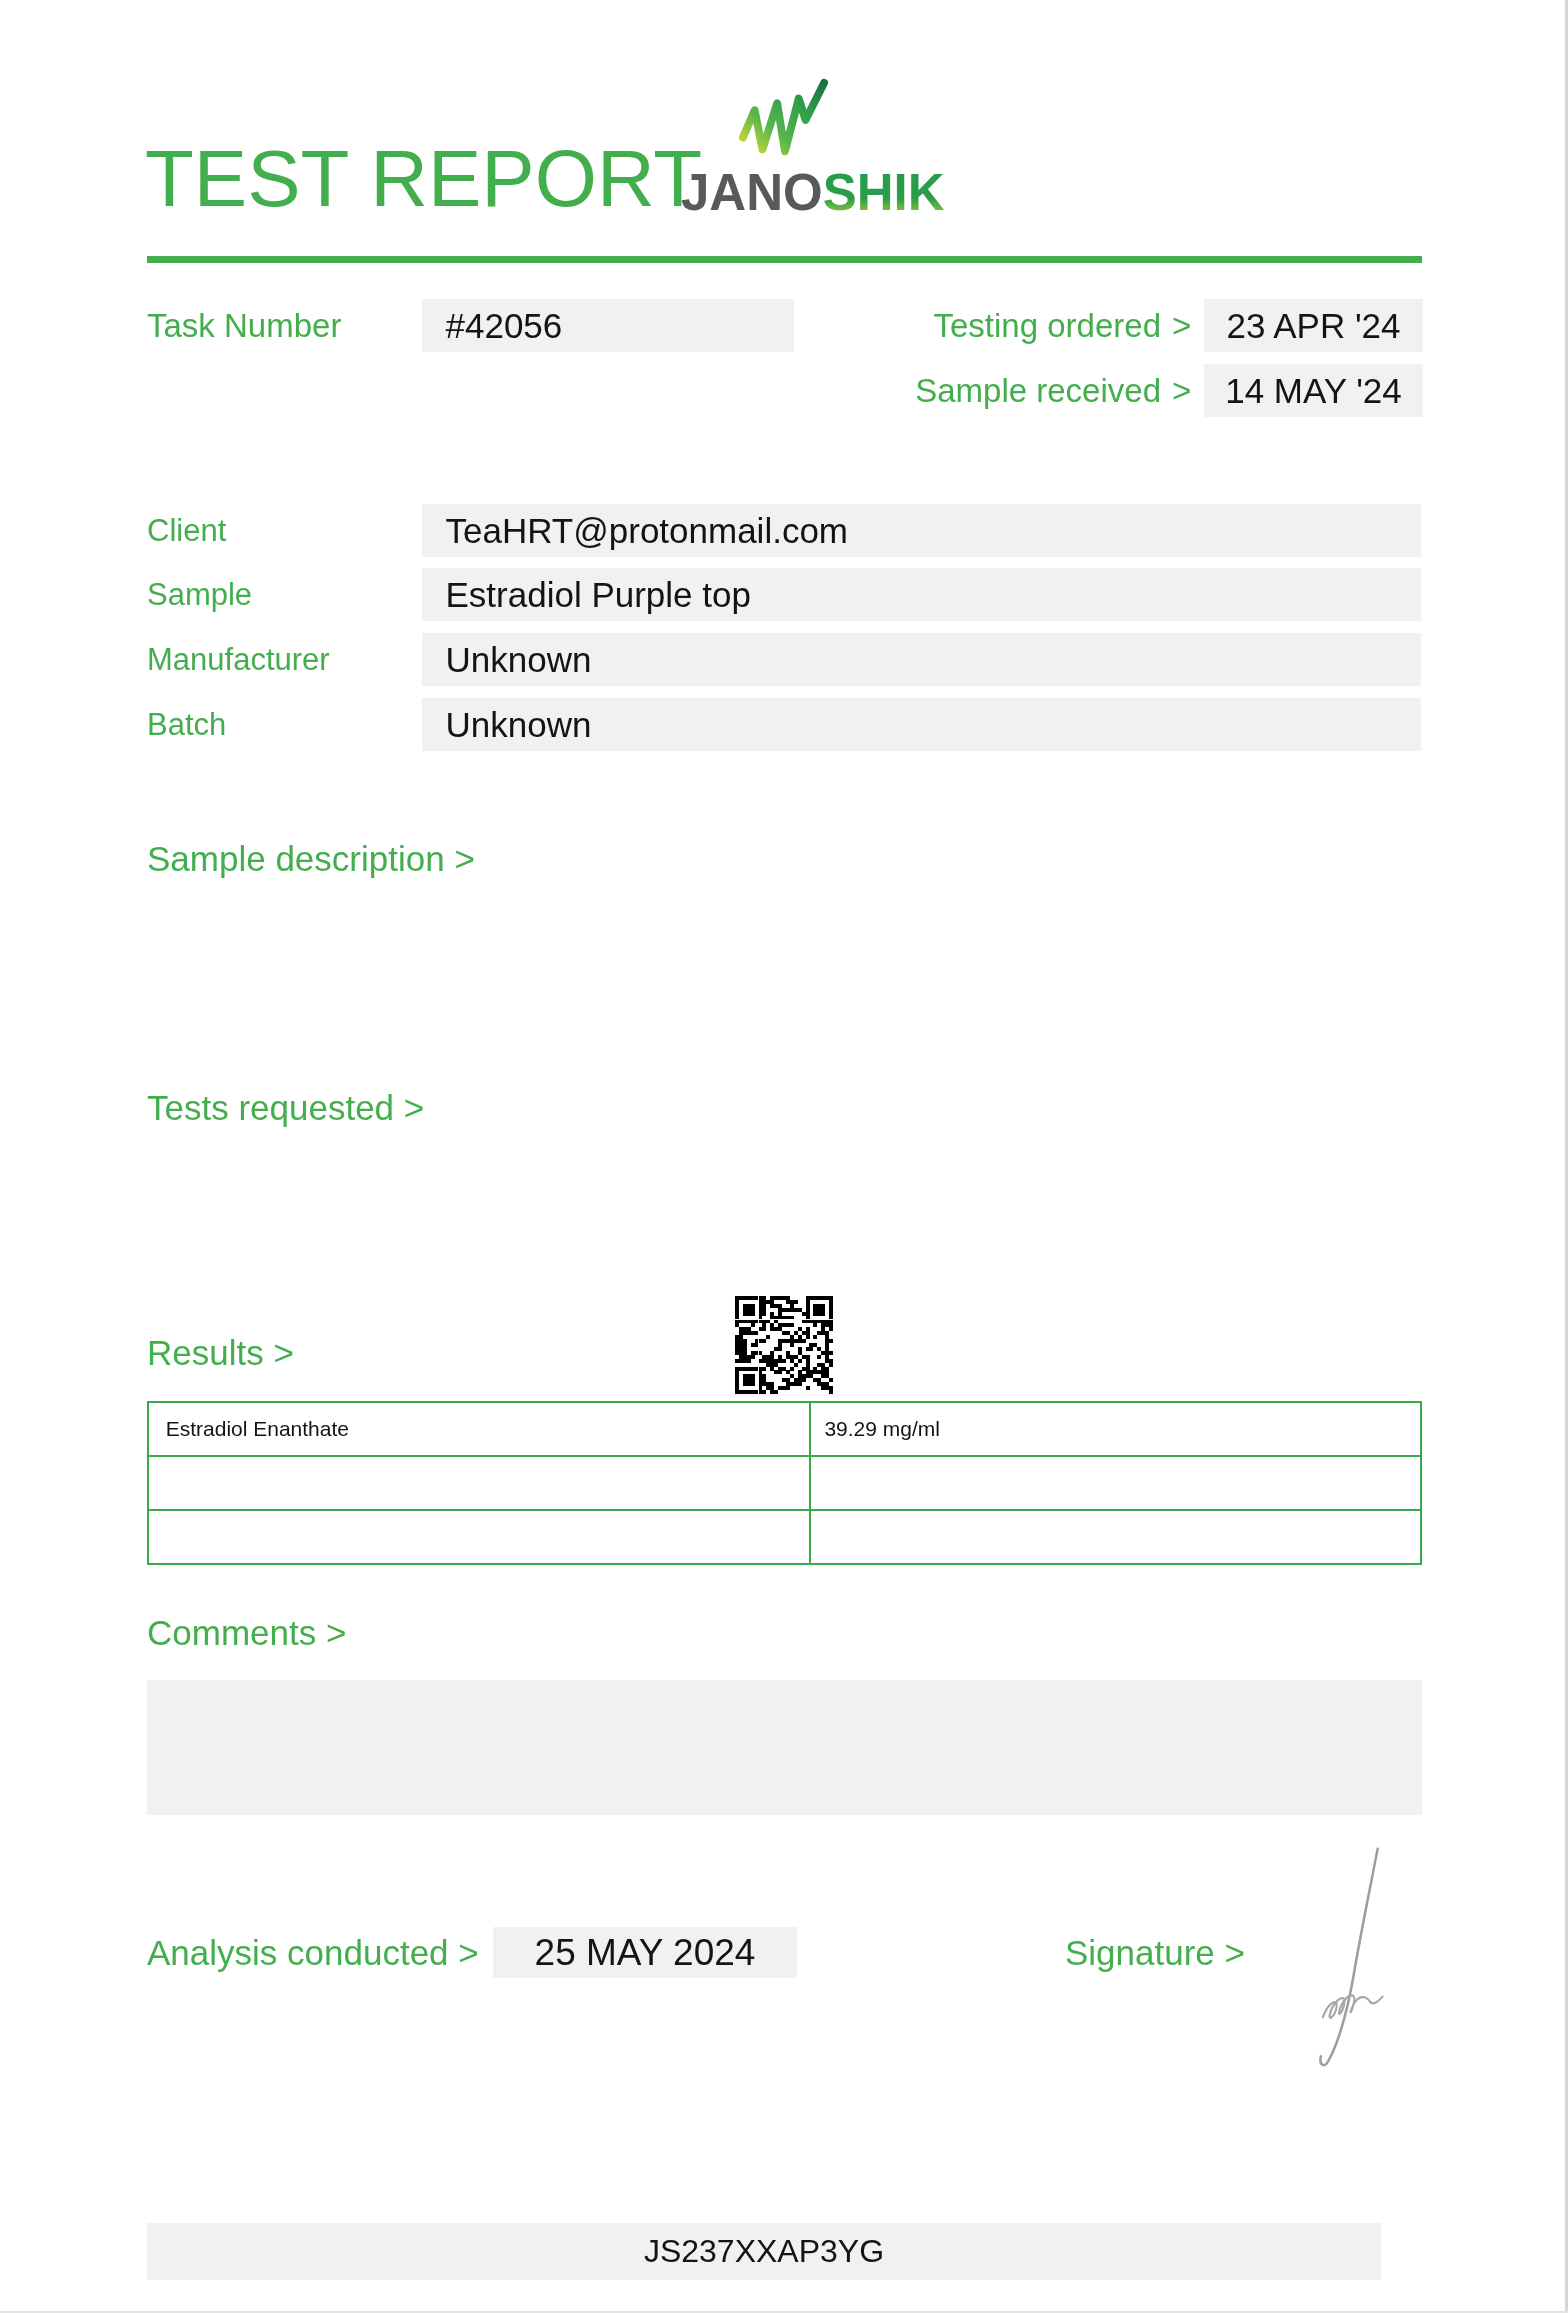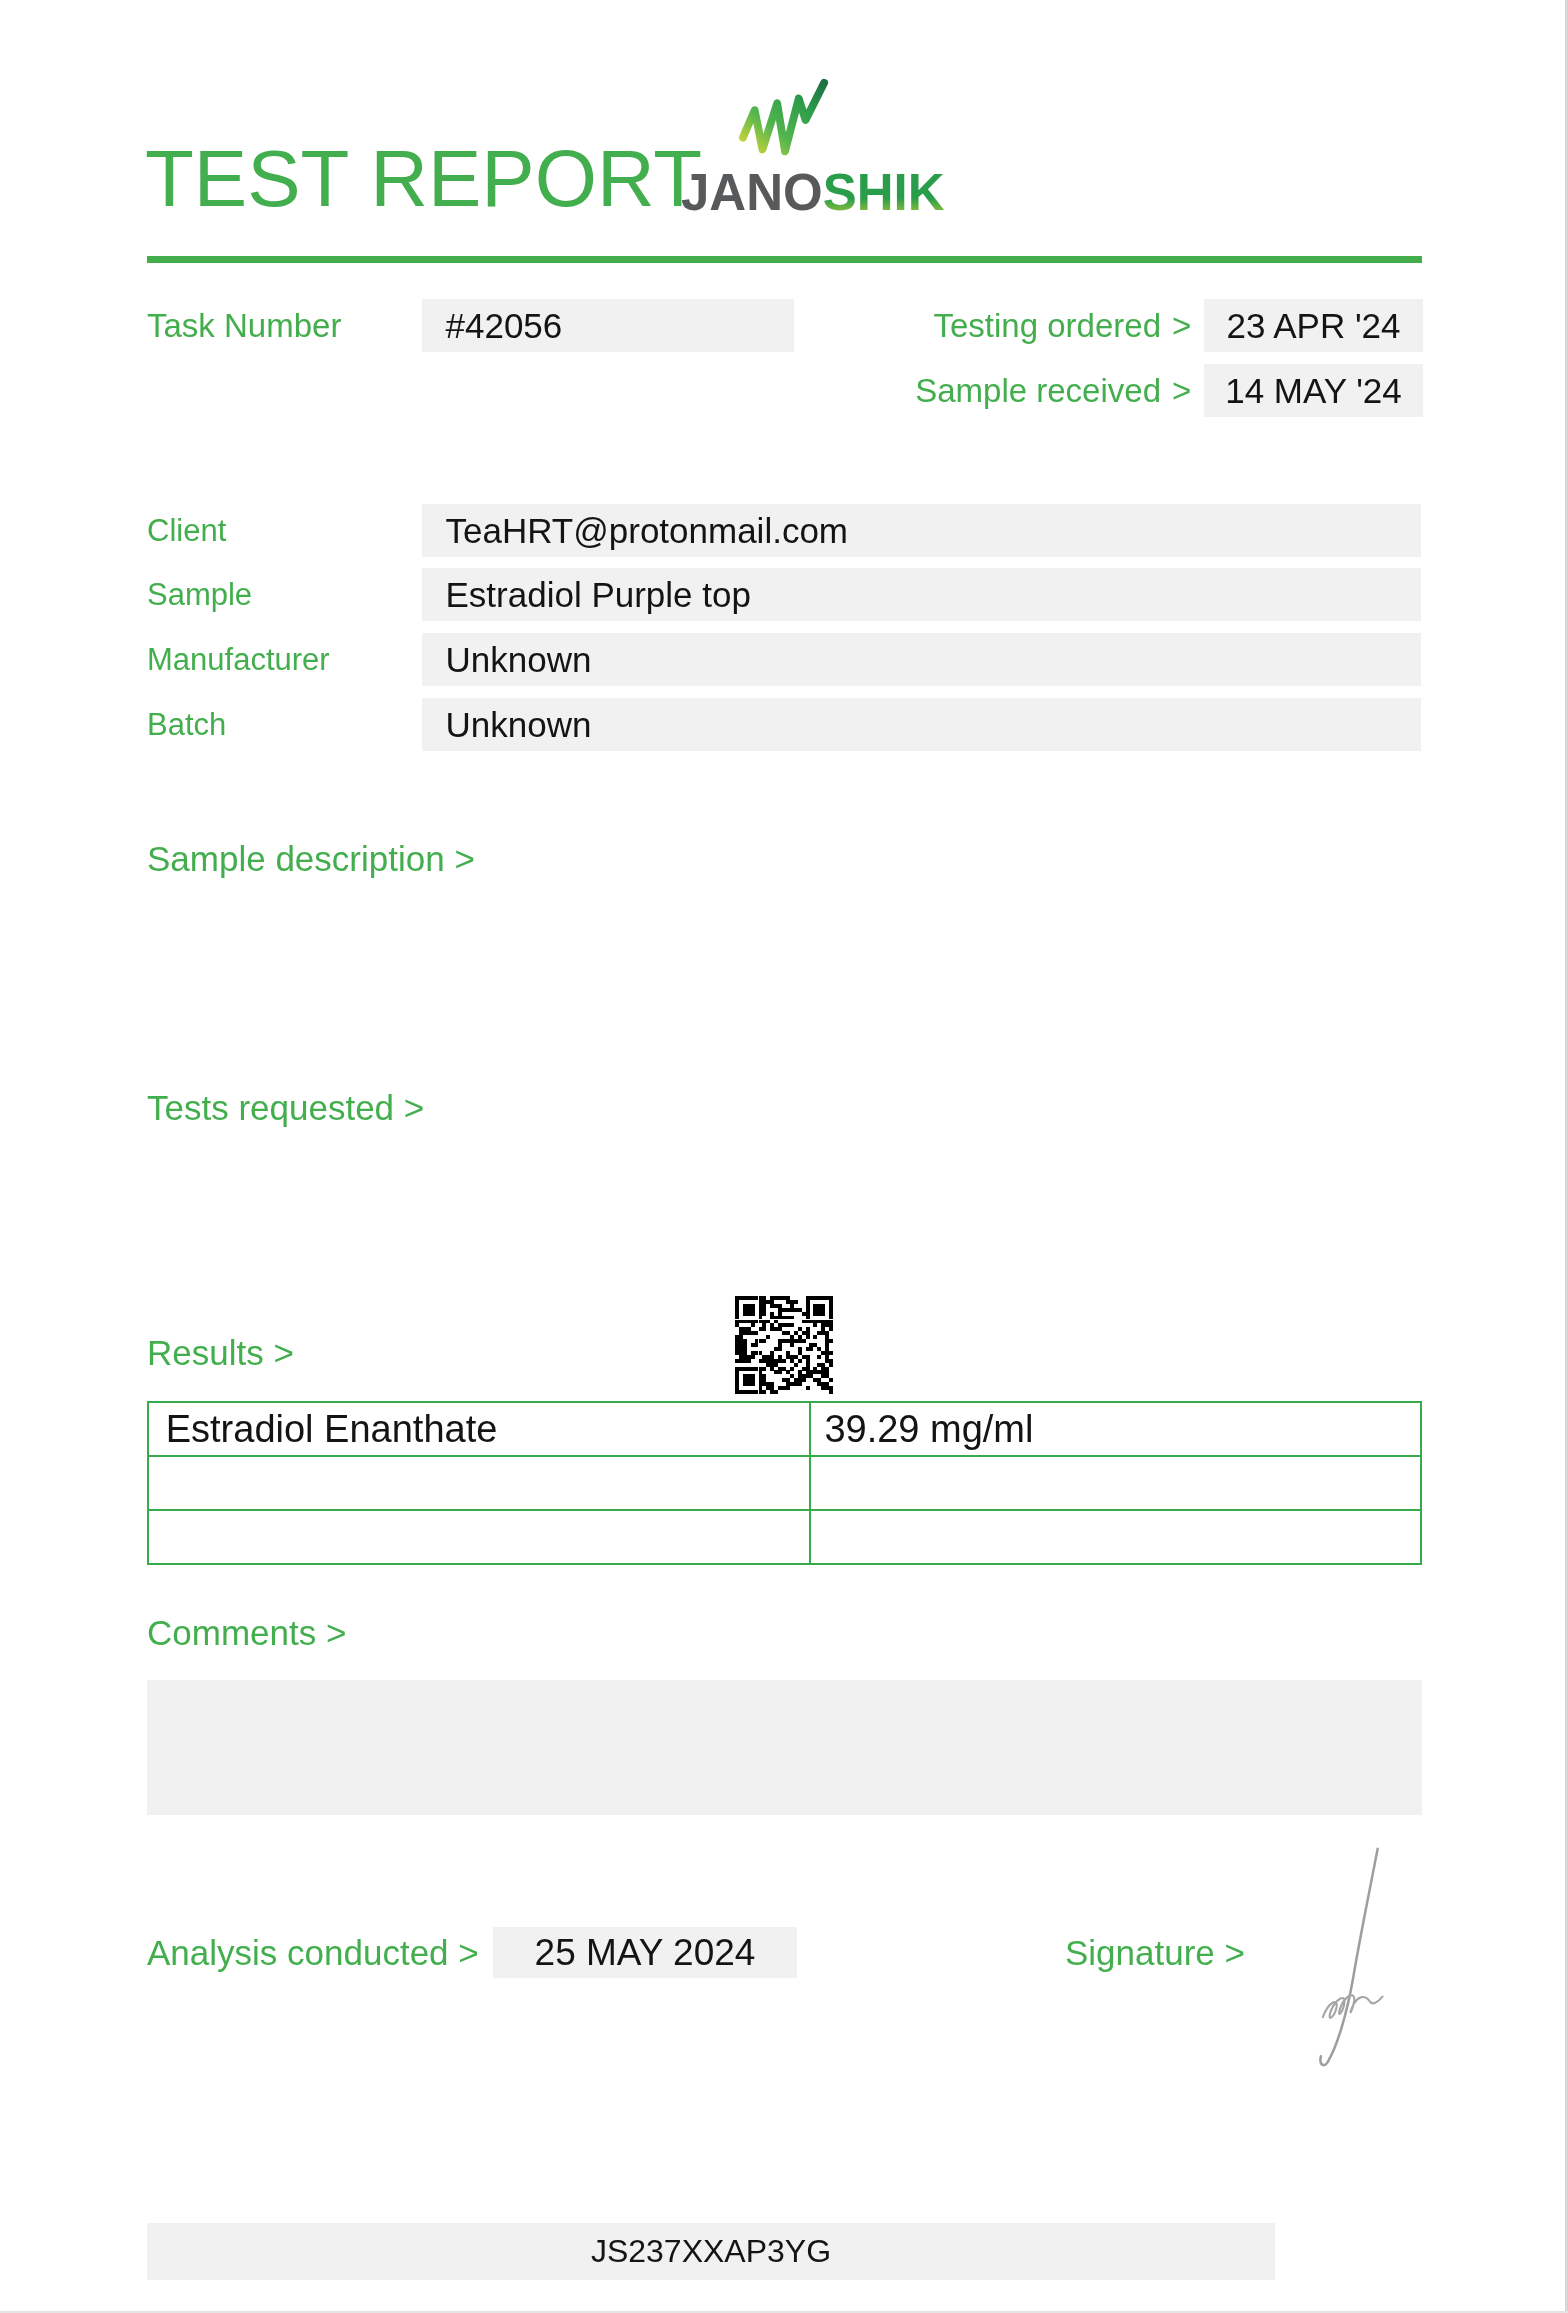--- a/index.html
+++ b/index.html
@@ -40,35 +40,35 @@
   .d-label{left:147px;height:53px;line-height:53px;font-size:31px;}
   .d-box{left:422px;width:999px;height:53px;}
   .d-box .v{padding-left:23.5px;font-size:35px;line-height:53px;}
 
   .sec-label{left:147px;font-size:35px;line-height:43px;}
   .area{left:147px;width:1275px;background:#f1f1f1;}
   .area .t{padding:15.7px 13.7px 0 12.7px;font-size:28px;line-height:35px;}
 
   
   .rtable{position:absolute;left:147px;top:1401px;width:1275px;border-collapse:collapse;}
-  .rtable td{border:2.9px solid #37aa49;height:50px;font-size:38px;vertical-align:middle;}
+  .rtable td{border:2.9px solid #37aa49;height:50px;font-size:21px;vertical-align:middle;}
   .rtable td.c1{width:642px;padding-left:16.7px;}
   .rtable td.c2{padding-left:13.7px;}
 
   .qr{position:absolute;left:735px;top:1296px;width:98px;height:98px;}
   .qr i{position:absolute;width:3.9px;height:3.9px;background:#000;}
 
   .analysis-label{left:147px;top:1927px;height:51px;line-height:51px;font-size:35px;}
   .analysis-box{left:493px;top:1927px;width:304px;height:51px;}
   .analysis-box .v{text-align:center;font-size:37px;line-height:51px;}
   .sig-label{left:1065px;top:1927px;height:51px;line-height:51px;font-size:35px;}
   .sig{position:absolute;left:1264px;top:1843px;width:147px;height:227px;}
 
   .verify{position:absolute;left:147px;top:2152px;width:1275px;text-align:center;font-size:36px;color:#43ae4d;white-space:nowrap;}
-  .key-box{left:147px;top:2223px;width:1128px;height:57px;}
+  .key-box{left:147px;top:2223px;width:1234px;height:57px;}
   .key-box .v{text-align:center;font-size:32px;line-height:57px;}
 </style>
 </head>
 <body>
 
 <div class="page">
 
   <div class="title">TEST REPORT</div>
 
   <svg class="logo-icon" viewBox="0 0 96 88" aria-hidden="true">

